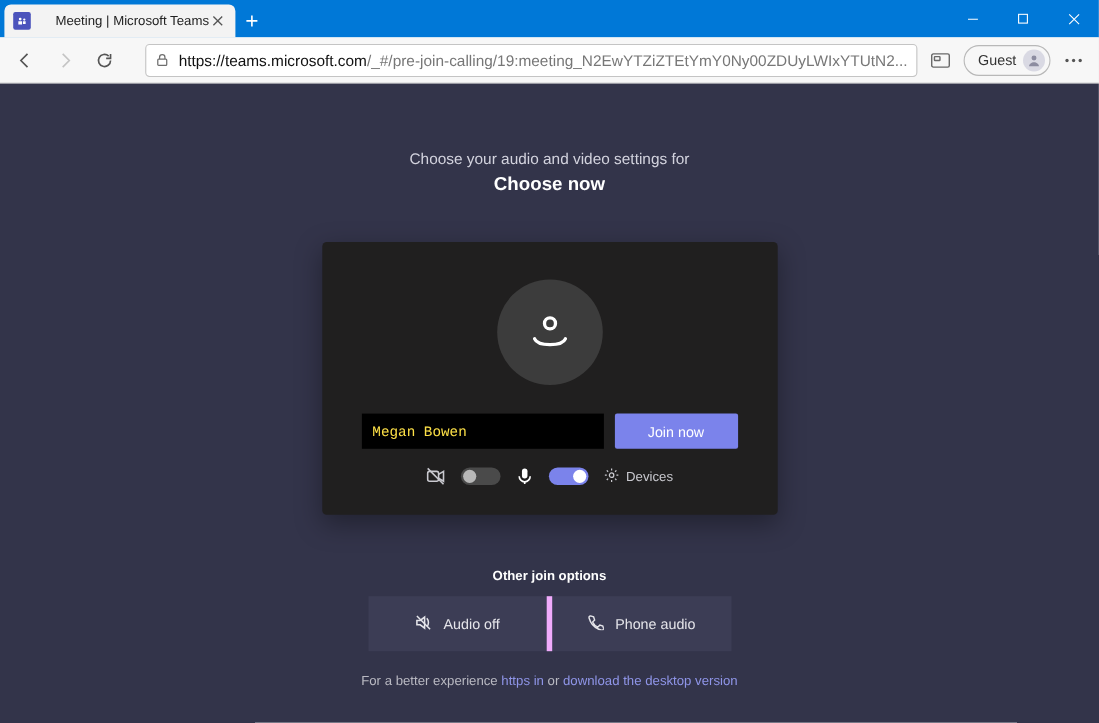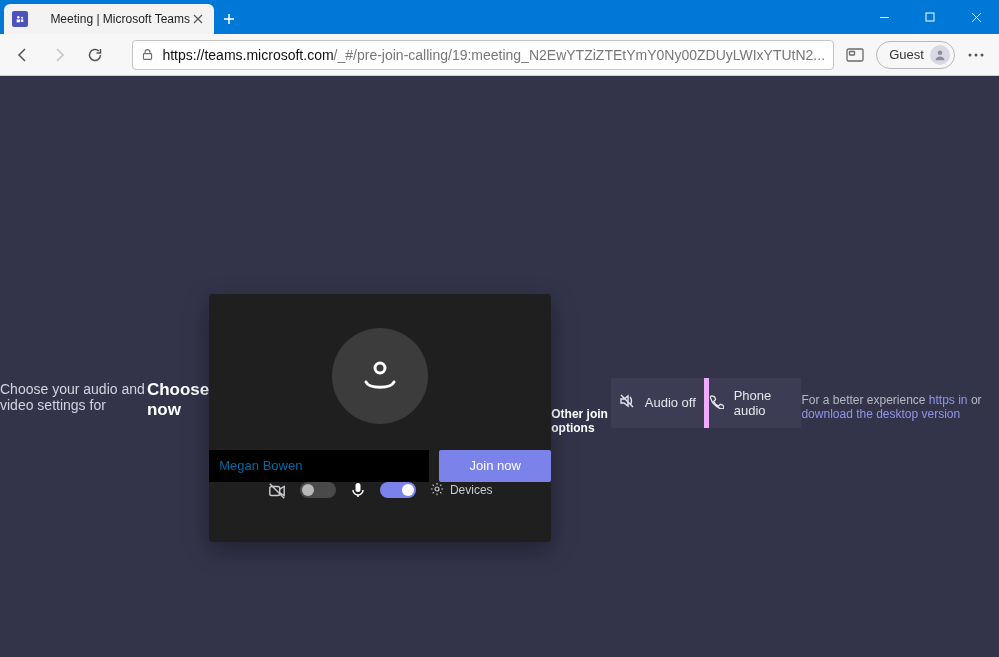--- a/index.html
+++ b/index.html
@@ -22,30 +22,30 @@
     .omnibox { flex:1; height:30px; background:#fff; border:1px solid #c4c4c4; border-radius:4px; display:flex; align-items:center; padding:0 8px; font-size:14px; color:#333;margin-left:16px; }
     .omnibox .lock { margin-right:8px; color:#6e6e6e; display:flex; }
     .omnibox .url { flex:1; white-space:nowrap; overflow:hidden; text-overflow:ellipsis; }
     .omnibox .url .host { color:#111; }
     .omnibox .url .path { color:#777; }
     .tool-icon { width:32px; height:32px; display:flex; align-items:center; justify-content:center; color:#555; }
     .guest-pill { height:28px; border:1px solid #b8b8b8; border-radius:14px; display:flex; align-items:center; padding:0 4px 0 12px; font-size:13px; color:#333; gap:6px; }
     .guest-pill .avatar { width:20px; height:20px; border-radius:50%; background:#d9d9e3; display:flex; align-items:center; justify-content:center; }
 
     
-    .page { height: calc(657px - 34px - 42px); background:#33344a; color:#fff; display:flex; align-items:center; padding-top:60px; position:relative; overflow:hidden;}
+    .page { height: calc(657px - 34px - 42px); background:#33344a; color:#fff; display:flex; flex-direction:column; align-items:center; padding-top:60px; position:relative; overflow:hidden;}
     .prompt { font-size:14px; color:#d3d3de; }
     .meeting-name { font-size:17px; font-weight:700; margin-top:6px; }
 
     .preview { margin-top:42px; width:414px; height:248px; background:#201f1f; border-radius:4px; box-shadow: 0 8px 24px rgba(0,0,0,.35); position:relative; display:flex; flex-direction:column; align-items:center; justify-content:flex-start; padding-top:34px;}
     .avatar-circle { width:96px; height:96px; border-radius:50%; background:#3c3c3c; display:flex; align-items:center; justify-content:center; }
     .name-row { display:flex; gap:10px; margin-top:26px; align-items:center; }
-    .name-input { width:220px; height:32px; background:#000; border:none; color:#0369a1; font-size:13px; padding:0 10px; outline:none; }
+    .name-input { width:220px; height:32px; background:#000; border:none; color:#fde047; font-size:13px; padding:0 10px; outline:none;font-family:Liberation Mono, monospace; }
     .join-btn { width:112px; height:32px; background:#7b83eb; border:none; color:#fff; font-size:13px; border-radius:2px; cursor:pointer; }
-    .controls-row { display:flex; gap:14px; align-items:flex-start; }
+    .controls-row { display:flex; gap:14px; margin-top:16px; align-items:center; }
     .ctrl-icon { color:#c9c9cf; display:flex; align-items:center; }
     .toggle { width:36px; height:16px; border-radius:10px; position:relative; cursor:pointer; }
     .toggle.off { background:#4a4a4a; }
     .toggle.on { background:#7b83eb; }
     .toggle .knob { position:absolute; width:12px; height:12px; border-radius:50%; background:#fff; top:2px; }
     .toggle.off .knob { left:2px; background:#b8b8b8; }
     .toggle.on .knob { right:2px; }
     .devices { display:flex; align-items:center; gap:6px; color:#c9c9cf; font-size:12px; cursor:pointer; }
 
     .other-options-label { margin-top:48px; font-size:12px; font-weight:600; color:#fff; }

